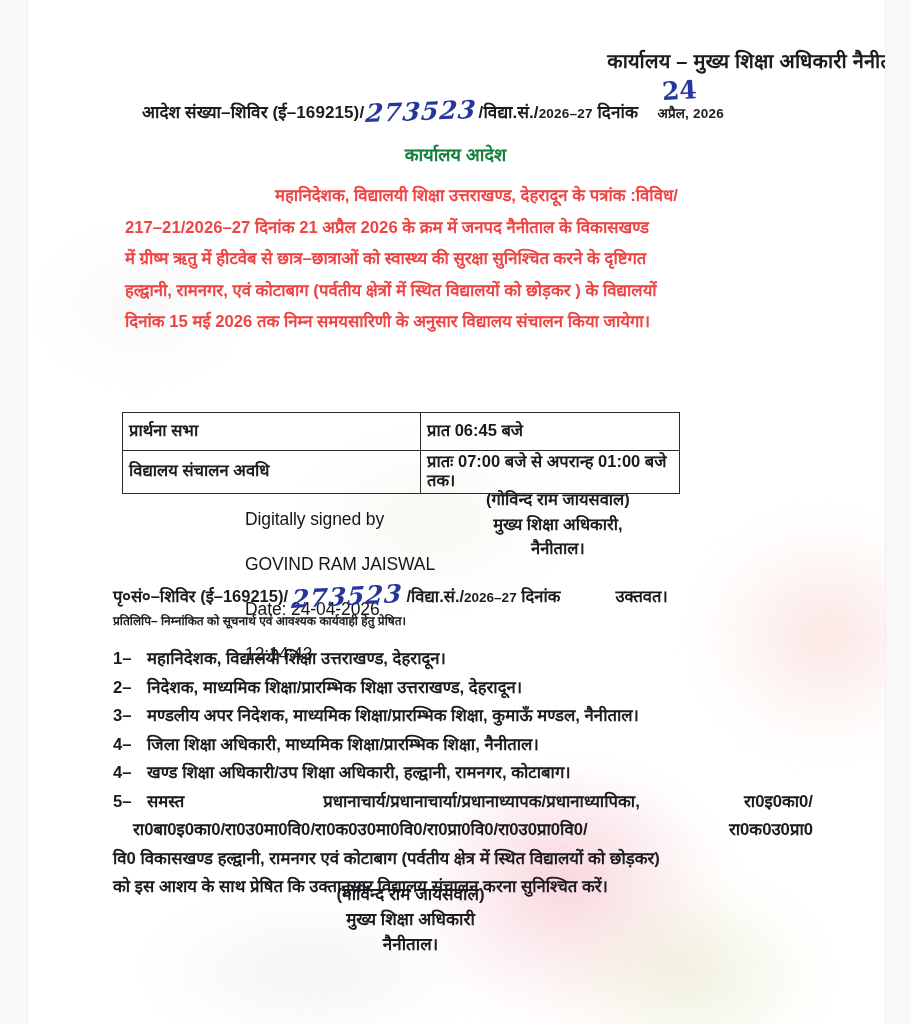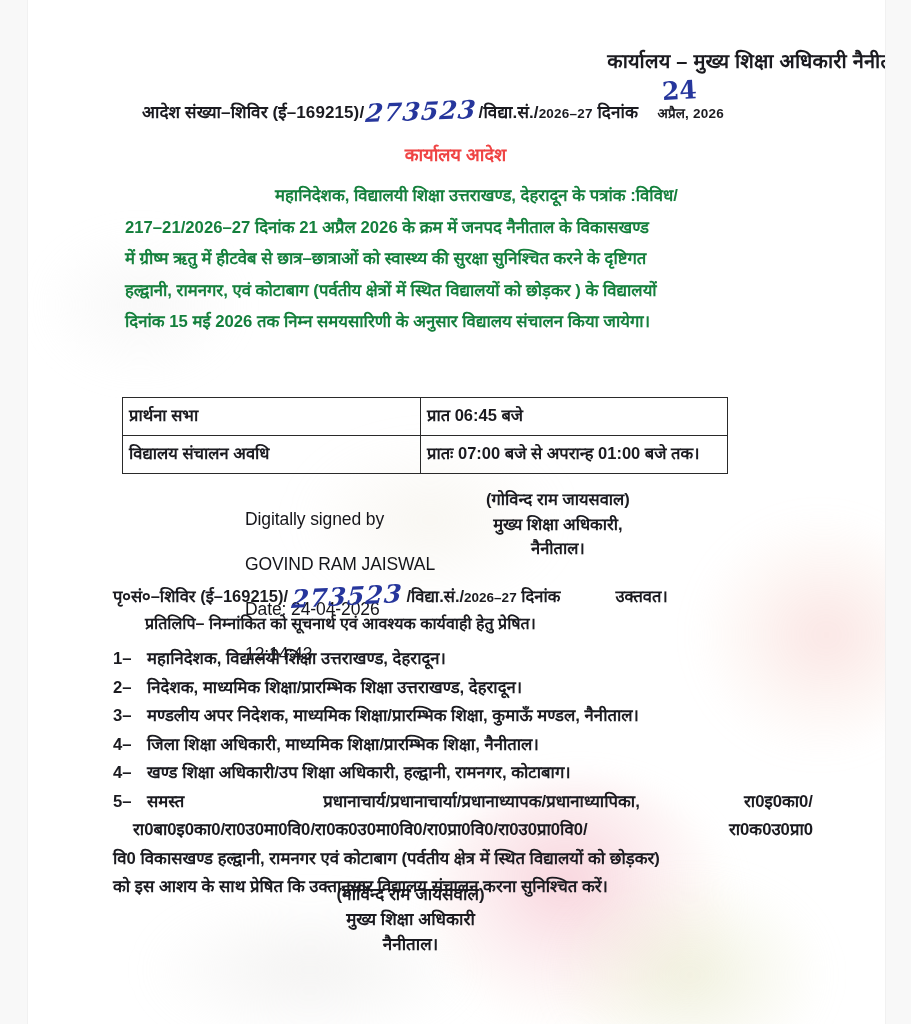--- a/index.html
+++ b/index.html
@@ -150,43 +150,43 @@
     font-size: 25px;
     transform: rotate(-3deg);
   }
 
   .order-heading {
     position: absolute;
     left: 0; right: 0; top: 142px;
     text-align: center;
     font-size: 18px;
     font-weight: 700;
-    color: #ef4444;
+    color: #15803d;
   }
 
   .body-block {
     position: absolute;
     left: 125px; top: 180px;
     width: 680px;
     font-size: 16.7px;
     font-weight: 700;
     line-height: 31.5px;
-    color: #15803d;
+    color: #ef4444;
     text-align: justify;
     text-justify: inter-word;
   }
   .body-block p { margin: 0; }
   .body-block .indent { text-indent: 150px; }
   .body-block .last-line { text-align: left; }
 
   
   .timetable {
     position: absolute;
-    left: 122px; top: 397px;
-    width: 606px;
+    left: 122px; top: 412px;
+    width: 558px;
     border-collapse: collapse;
     table-layout: fixed;
   }
   .timetable td {
     border: 1.6px solid #2a2a2a;
     height: 33px;
     padding: 1px 6px 3px 6px;
     font-size: 16.5px;
     font-weight: 700;
     color: #1b1b20;
@@ -237,25 +237,24 @@
     letter-spacing: 1px;
     display: inline-block;
     transform: skewX(-7deg) rotate(-3deg);
     margin: 0 4px;
     vertical-align: -3px;
   }
 
   .copy-intro {
     position: absolute;
     left: 113px; top: 612px;
-    font-size: 16px;
-    font-weight: 700;
-    color: #1b1b20;
-    white-space: nowrap;
-    margin-left: 32px;
+    font-size: 12px;
+    font-weight: 700;
+    color: #1b1b20;
+    white-space: nowrap;
   }
 
   .copy-list {
     position: absolute;
     left: 113px; top: 645px;
     width: 700px;
     font-size: 16.7px;
     font-weight: 700;
     line-height: 28.5px;
     color: #1b1b20;

